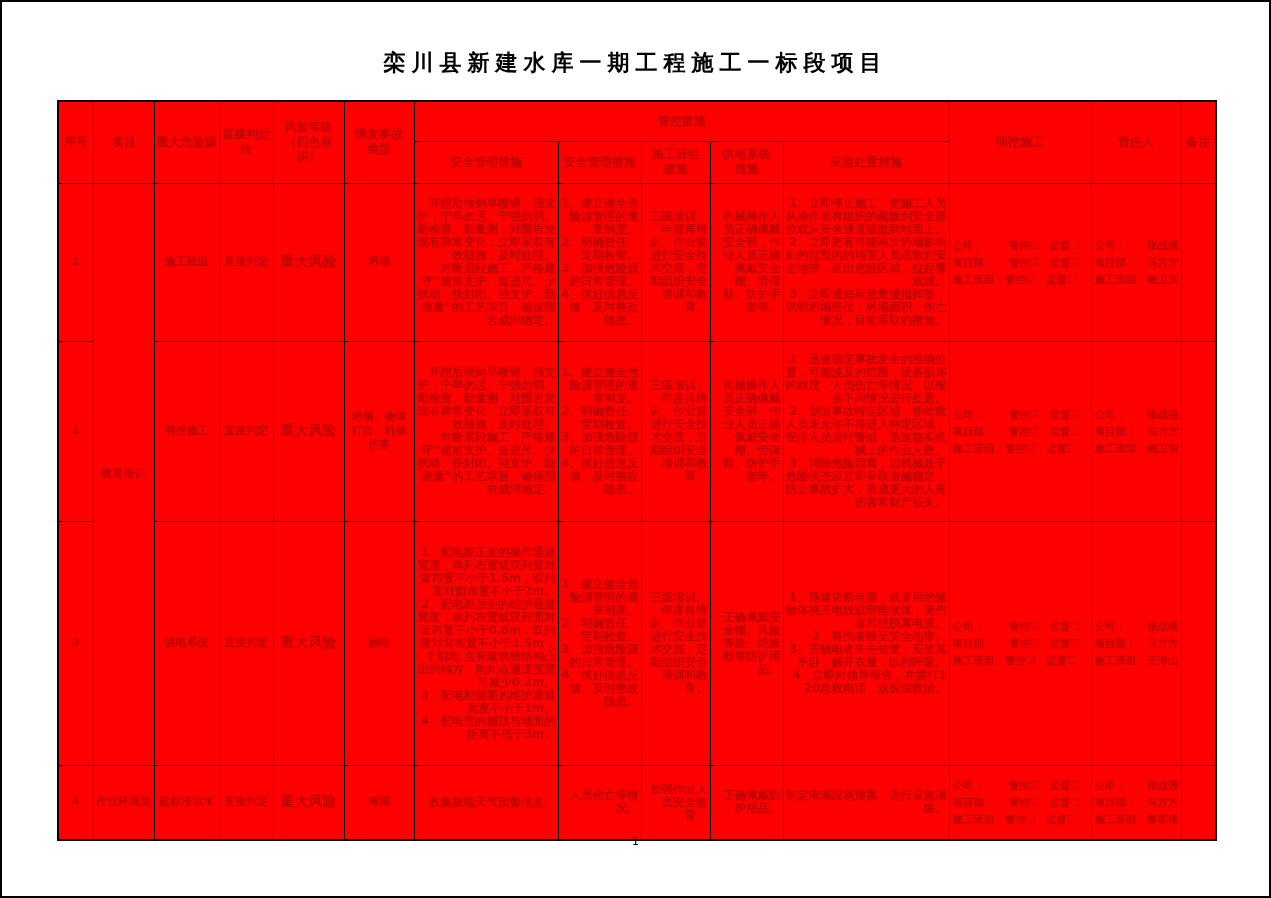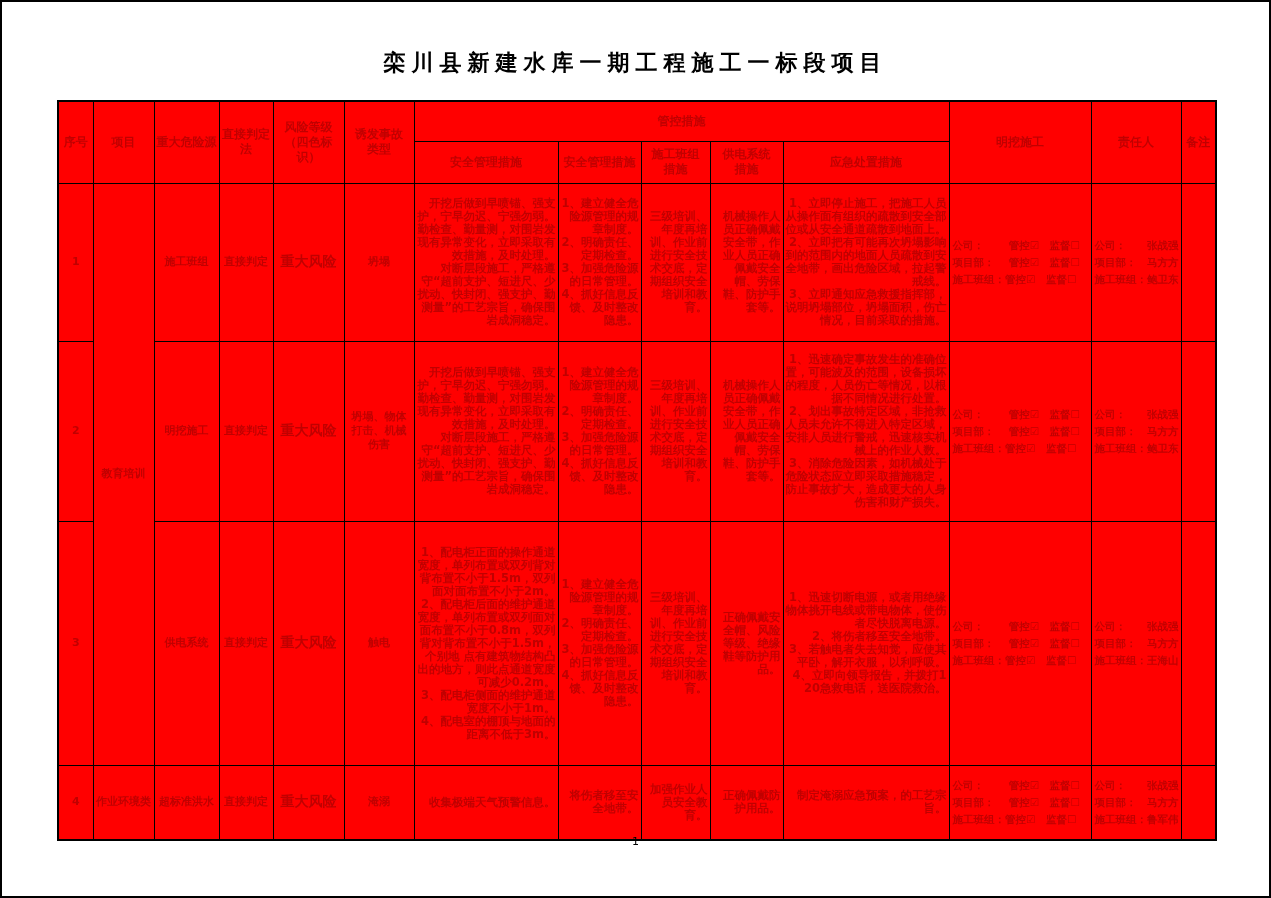--- a/index.html
+++ b/index.html
@@ -152,24 +152,24 @@
         <td class="c"></td>
       </tr>
       <tr class="r4">
         <td class="c">4</td>
         <td class="c">作业环境类</td>
         <td class="c">超标准洪水</td>
         <td class="c">直接判定</td>
         <td class="risklevel risk" style="background: rgb(255, 0, 0); color: rgb(192, 0, 0);">重大风险</td>
         <td class="c">淹溺</td>
         <td class="tj">收集极端天气预警信息。</td>
-        <td class="tj">将伤者移至安全地带。</td>
+        <td class="tj">人员伤亡等情况。</td>
         <td class="tj">加强作业人员安全教育。</td>
         <td class="tj">正确佩戴防护用品。</td>
-        <td class="tj">制定淹溺应急预案，的工艺宗旨。</td>
+        <td class="tj">制定淹溺应急预案，进行应急演练。</td>
         <td class="unit">公司：　　 管控☑　监督☐
 项目部：　 管控☑　监督☐
 施工班组：管控☑　监督☐</td>
         <td class="unit">公司：　　张战强
 项目部：　马方方
 施工班组：鲁军伟</td>
         <td class="c"></td>
       </tr>
     </tbody>
   </table>

